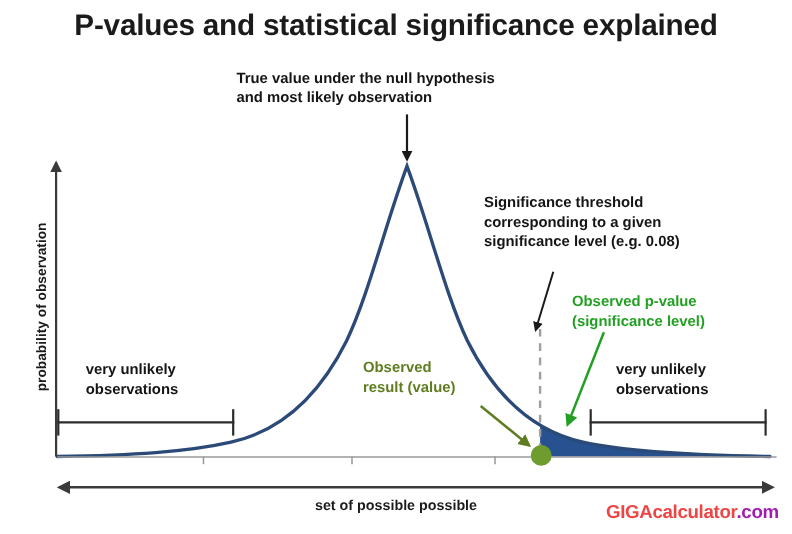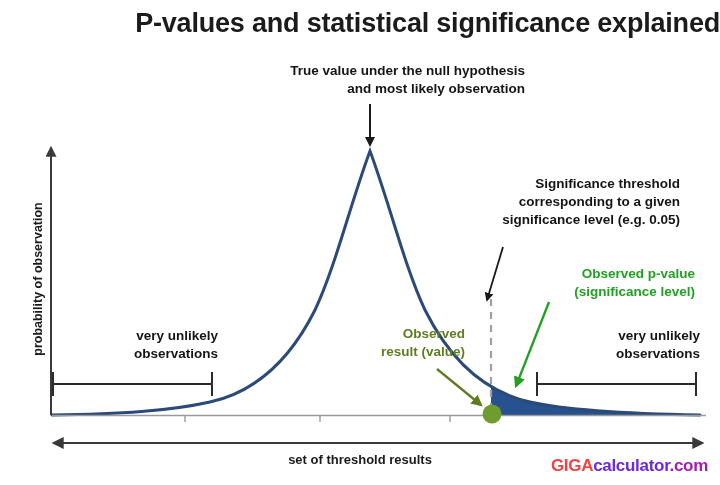--- a/index.html
+++ b/index.html
@@ -17,33 +17,33 @@
     position: relative;
     width: 720px;
     height: 485px;
     background: #ffffff;
   }
   .title {
     position: absolute;
     left: 0;
     top: 8px;
     width: 720px;
-    text-align: right;
+    text-align: center;
     font-size: 27px;
     font-weight: bold;
     color: #1b1b1b;
     letter-spacing: -0.2px;
   }
   .ann {
     position: absolute;
     font-size: 13.5px;
     font-weight: bold;
     line-height: 1.32;
     color: #151515;
-    text-align: right;
+    text-align: left;
     white-space: pre-line;
   }
   .ann-green-bright {
     color: #23a024;
   }
   .ann-green-olive {
     color: #5f7d20;
   }
   .axis-label-y {
     position: absolute;
@@ -69,21 +69,21 @@
   }
   .logo {
     position: absolute;
     right: 12px;
     top: 456px;
     font-size: 17px;
     font-weight: bold;
     letter-spacing: -0.3px;
   }
   .logo .giga { color: #ef4444; }
-  .logo .calc { color: #6d28d9; }
+  .logo .calc { color: #ef4444; }
   .logo .dotcom { color: #a21caf; }
   svg.layer {
     position: absolute;
     left: 0;
     top: 0;
     width: 720px;
     height: 485px;
   }
 </style>
 </head>
@@ -166,35 +166,35 @@
     </g>
 
     <line x1="54" y1="443" x2="702" y2="443" stroke="#3a3a3a" stroke-width="2.2" marker-start="url(#arrowAxis)" marker-end="url(#arrowAxis)"></line>
   </svg>
 
   <div class="ann" style="left:215px; top:62px; width:310px;">True value under the null hypothesis
 and most likely observation</div>
 
   <div class="ann" style="left:440px; top:175px; width:240px;">Significance threshold
 corresponding to a given
-significance level (e.g. 0.05)</div>
+significance level (e.g. 0.08)</div>
 
   <div class="ann ann-green-olive" style="left:330px; top:325px; width:135px;">Observed
 result (value)</div>
 
   <div class="ann ann-green-bright" style="left:520px; top:265px; width:175px;">Observed p-value
 (significance level)</div>
 
   <div class="ann" style="left:78px; top:327px; width:140px;">very unlikely
 observations</div>
 
   <div class="ann" style="left:560px; top:327px; width:140px;">very unlikely
 observations</div>
 
   <div class="axis-label-y">probability of observation</div>
 
-  <div class="axis-label-x">set of threshold results</div>
+  <div class="axis-label-x">set of possible possible</div>
 
   <div class="logo">
     <span class="giga">GIGA</span><span class="calc">calculator</span><span class="dotcom">.com</span>
   </div>
 
 </div>
 
 </body></html>

